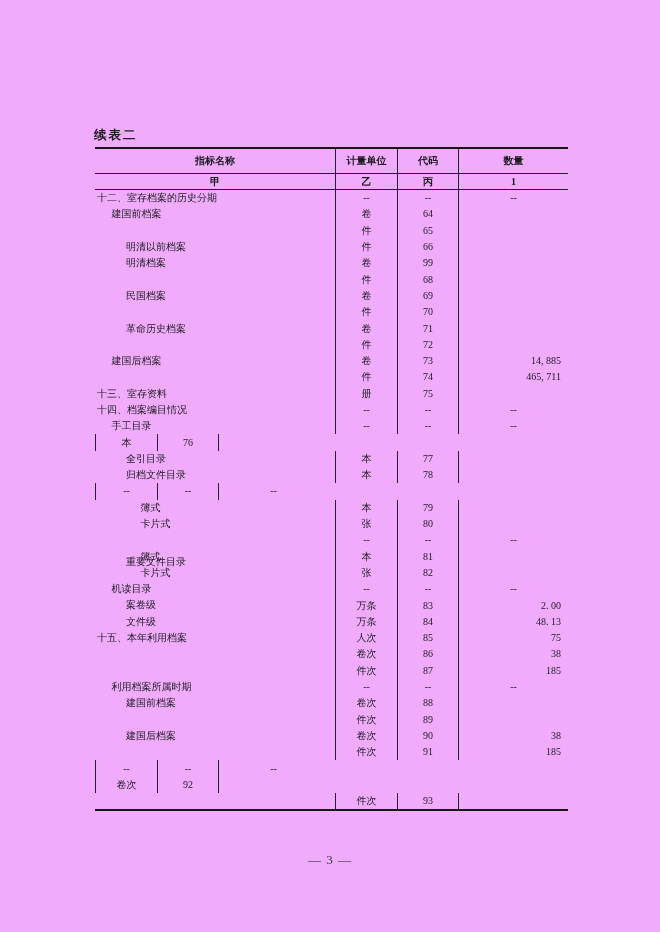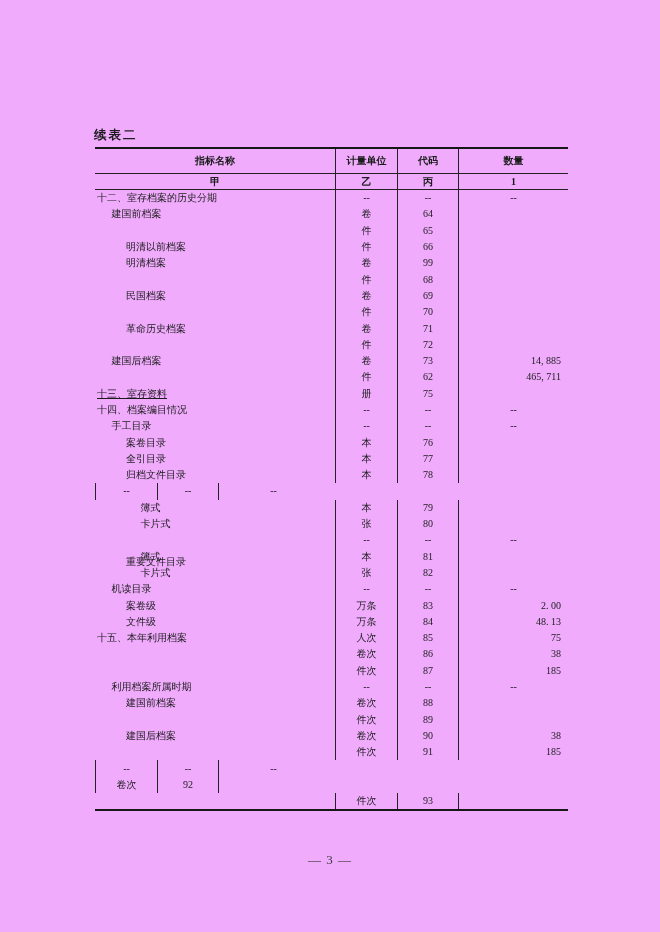--- a/index.html
+++ b/index.html
@@ -126,43 +126,42 @@
   </div>
         <div class="trow">
     <div class="c1" style="padding-left: 16.5px;">建国后档案</div>
     <div class="c2">卷</div>
     <div class="c3">73</div>
     <div class="c4">14, 885</div>
   </div>
         <div class="trow">
     <div class="c1" style="padding-left: 16.5px;"></div>
     <div class="c2">件</div>
-    <div class="c3">62</div>
+    <div class="c3">74</div>
     <div class="c4">465, 711</div>
   </div>
         <div class="trow">
-    <div class="c1" style="padding-left: 2px; text-decoration: underline;">十三、室存资料</div>
+    <div class="c1" style="padding-left: 2px;">十三、室存资料</div>
     <div class="c2">册</div>
     <div class="c3">75</div>
     <div class="c4"></div>
   </div>
         <div class="trow">
     <div class="c1" style="padding-left: 2px;">十四、档案编目情况</div>
     <div class="c2">--</div>
     <div class="c3">--</div>
     <div class="c4 dash">--</div>
   </div>
         <div class="trow">
     <div class="c1" style="padding-left: 16.5px;">手工目录</div>
     <div class="c2">--</div>
     <div class="c3">--</div>
     <div class="c4 dash">--</div>
   </div>
         <div class="trow">
-    <div class="c1" style="padding-left: 31px;">案卷目录</div>
     <div class="c2">本</div>
     <div class="c3">76</div>
     <div class="c4"></div>
   </div>
         <div class="trow">
     <div class="c1" style="padding-left: 31px;">全引目录</div>
     <div class="c2">本</div>
     <div class="c3">77</div>
     <div class="c4"></div>
   </div>
@@ -207,21 +206,21 @@
     <div class="c3">82</div>
     <div class="c4"></div>
   </div>
         <div class="trow">
     <div class="c1" style="padding-left: 16.5px;">机读目录</div>
     <div class="c2">--</div>
     <div class="c3">--</div>
     <div class="c4 dash">--</div>
   </div>
         <div class="trow">
-    <div class="c1" style="padding-left: 31px;">案卷级</div>
+    <div class="c1" style="padding-left: 31px; font-family: Liberation Mono, monospace;">案卷级</div>
     <div class="c2">万条</div>
     <div class="c3">83</div>
     <div class="c4">2. 00</div>
   </div>
         <div class="trow">
     <div class="c1" style="padding-left: 31px;">文件级</div>
     <div class="c2">万条</div>
     <div class="c3">84</div>
     <div class="c4">48. 13</div>
   </div>

